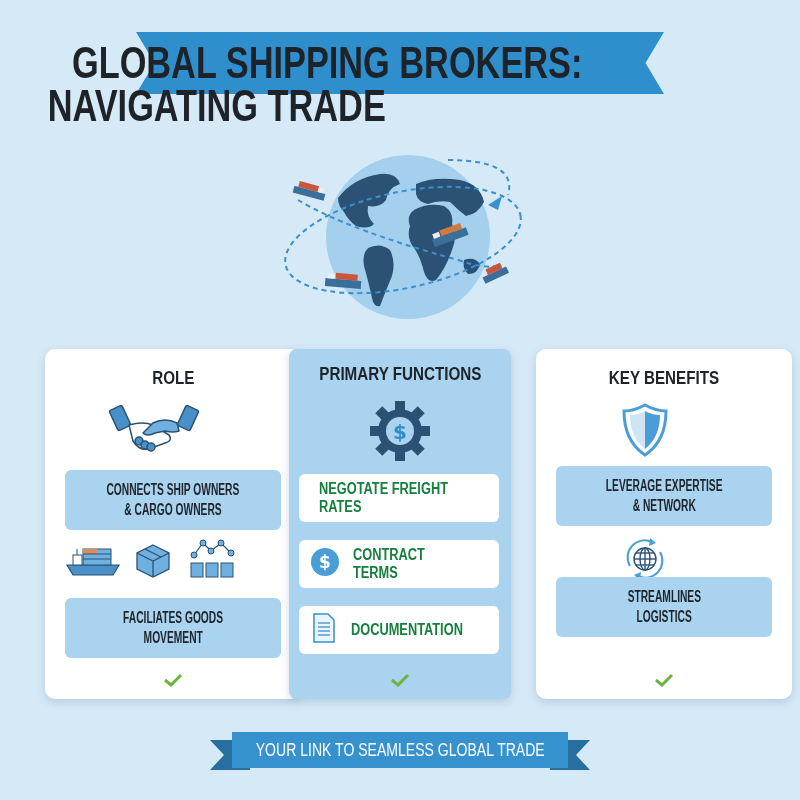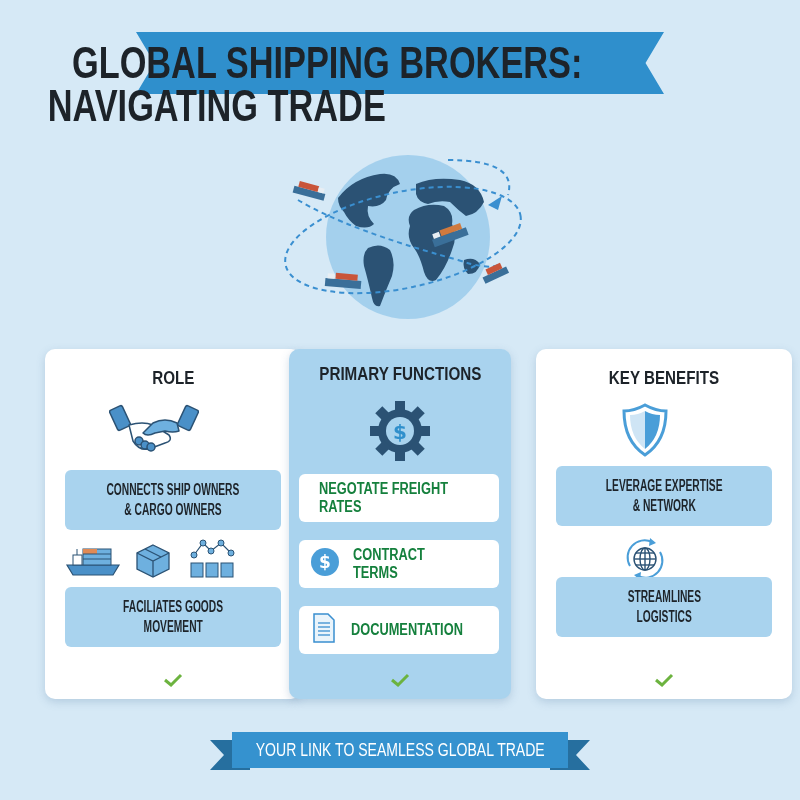--- a/index.html
+++ b/index.html
@@ -29,21 +29,21 @@
   
   .globe-wrap { position: absolute; left: 268px; top: 150px; width: 270px; height: 170px; }
 
   
   .card {
     position: absolute; top: 349px; width: 256px; height: 350px;
     border-radius: 10px; background: #ffffff;
     box-shadow: 0 3px 8px rgba(80,120,160,0.25);
   }
   .card.role { left: 45px; }
-  .card.functions { left: 289px; width: 222px; background: #a9d3ee; }
+  .card.functions { left: 289px; width: 222px; background: #a9d3ee; border-radius: 8px; }
   .card.benefits { left: 536px; }
   .card-title {
     position: absolute; left: 0; right: 0; text-align: center;
     font-weight: bold; font-size: 19px; color: #1d2329;
   }
   .card-title span { display: inline-block; transform: scaleX(0.8); }
   .pill {
     position: absolute; left: 20px; right: 20px;
     background: #a9d3ee; border-radius: 6px;
     display: flex; align-items: center; justify-content: center;
@@ -173,21 +173,21 @@
           <circle cx="32" cy="4" r="3"></circle>
           <circle cx="22" cy="12" r="3"></circle>
           <circle cx="5" cy="16" r="3"></circle>
           <circle cx="42" cy="14" r="3"></circle>
         <rect x="2" y="24" width="12" height="14"></rect>
           <rect x="17" y="24" width="12" height="14"></rect>
           <rect x="32" y="24" width="12" height="14"></rect>
       </g>
     </svg>
   </div>
-  <div class="pill" style="top:238px;height:60px">
+  <div class="pill" style="top:249px;height:60px">
     <span><span>FACILIATES GOODS</span><br><span>MOVEMENT</span></span>
   </div>
   <div class="check">
     <svg width="20" height="14" viewBox="0 0 20 14">
         <path d="M2 7 L8 12 L18 2" fill="none" stroke="#6cb33f" stroke-width="3"></path>
       </svg>
   </div>
 </div>
 
 <div class="card functions">

